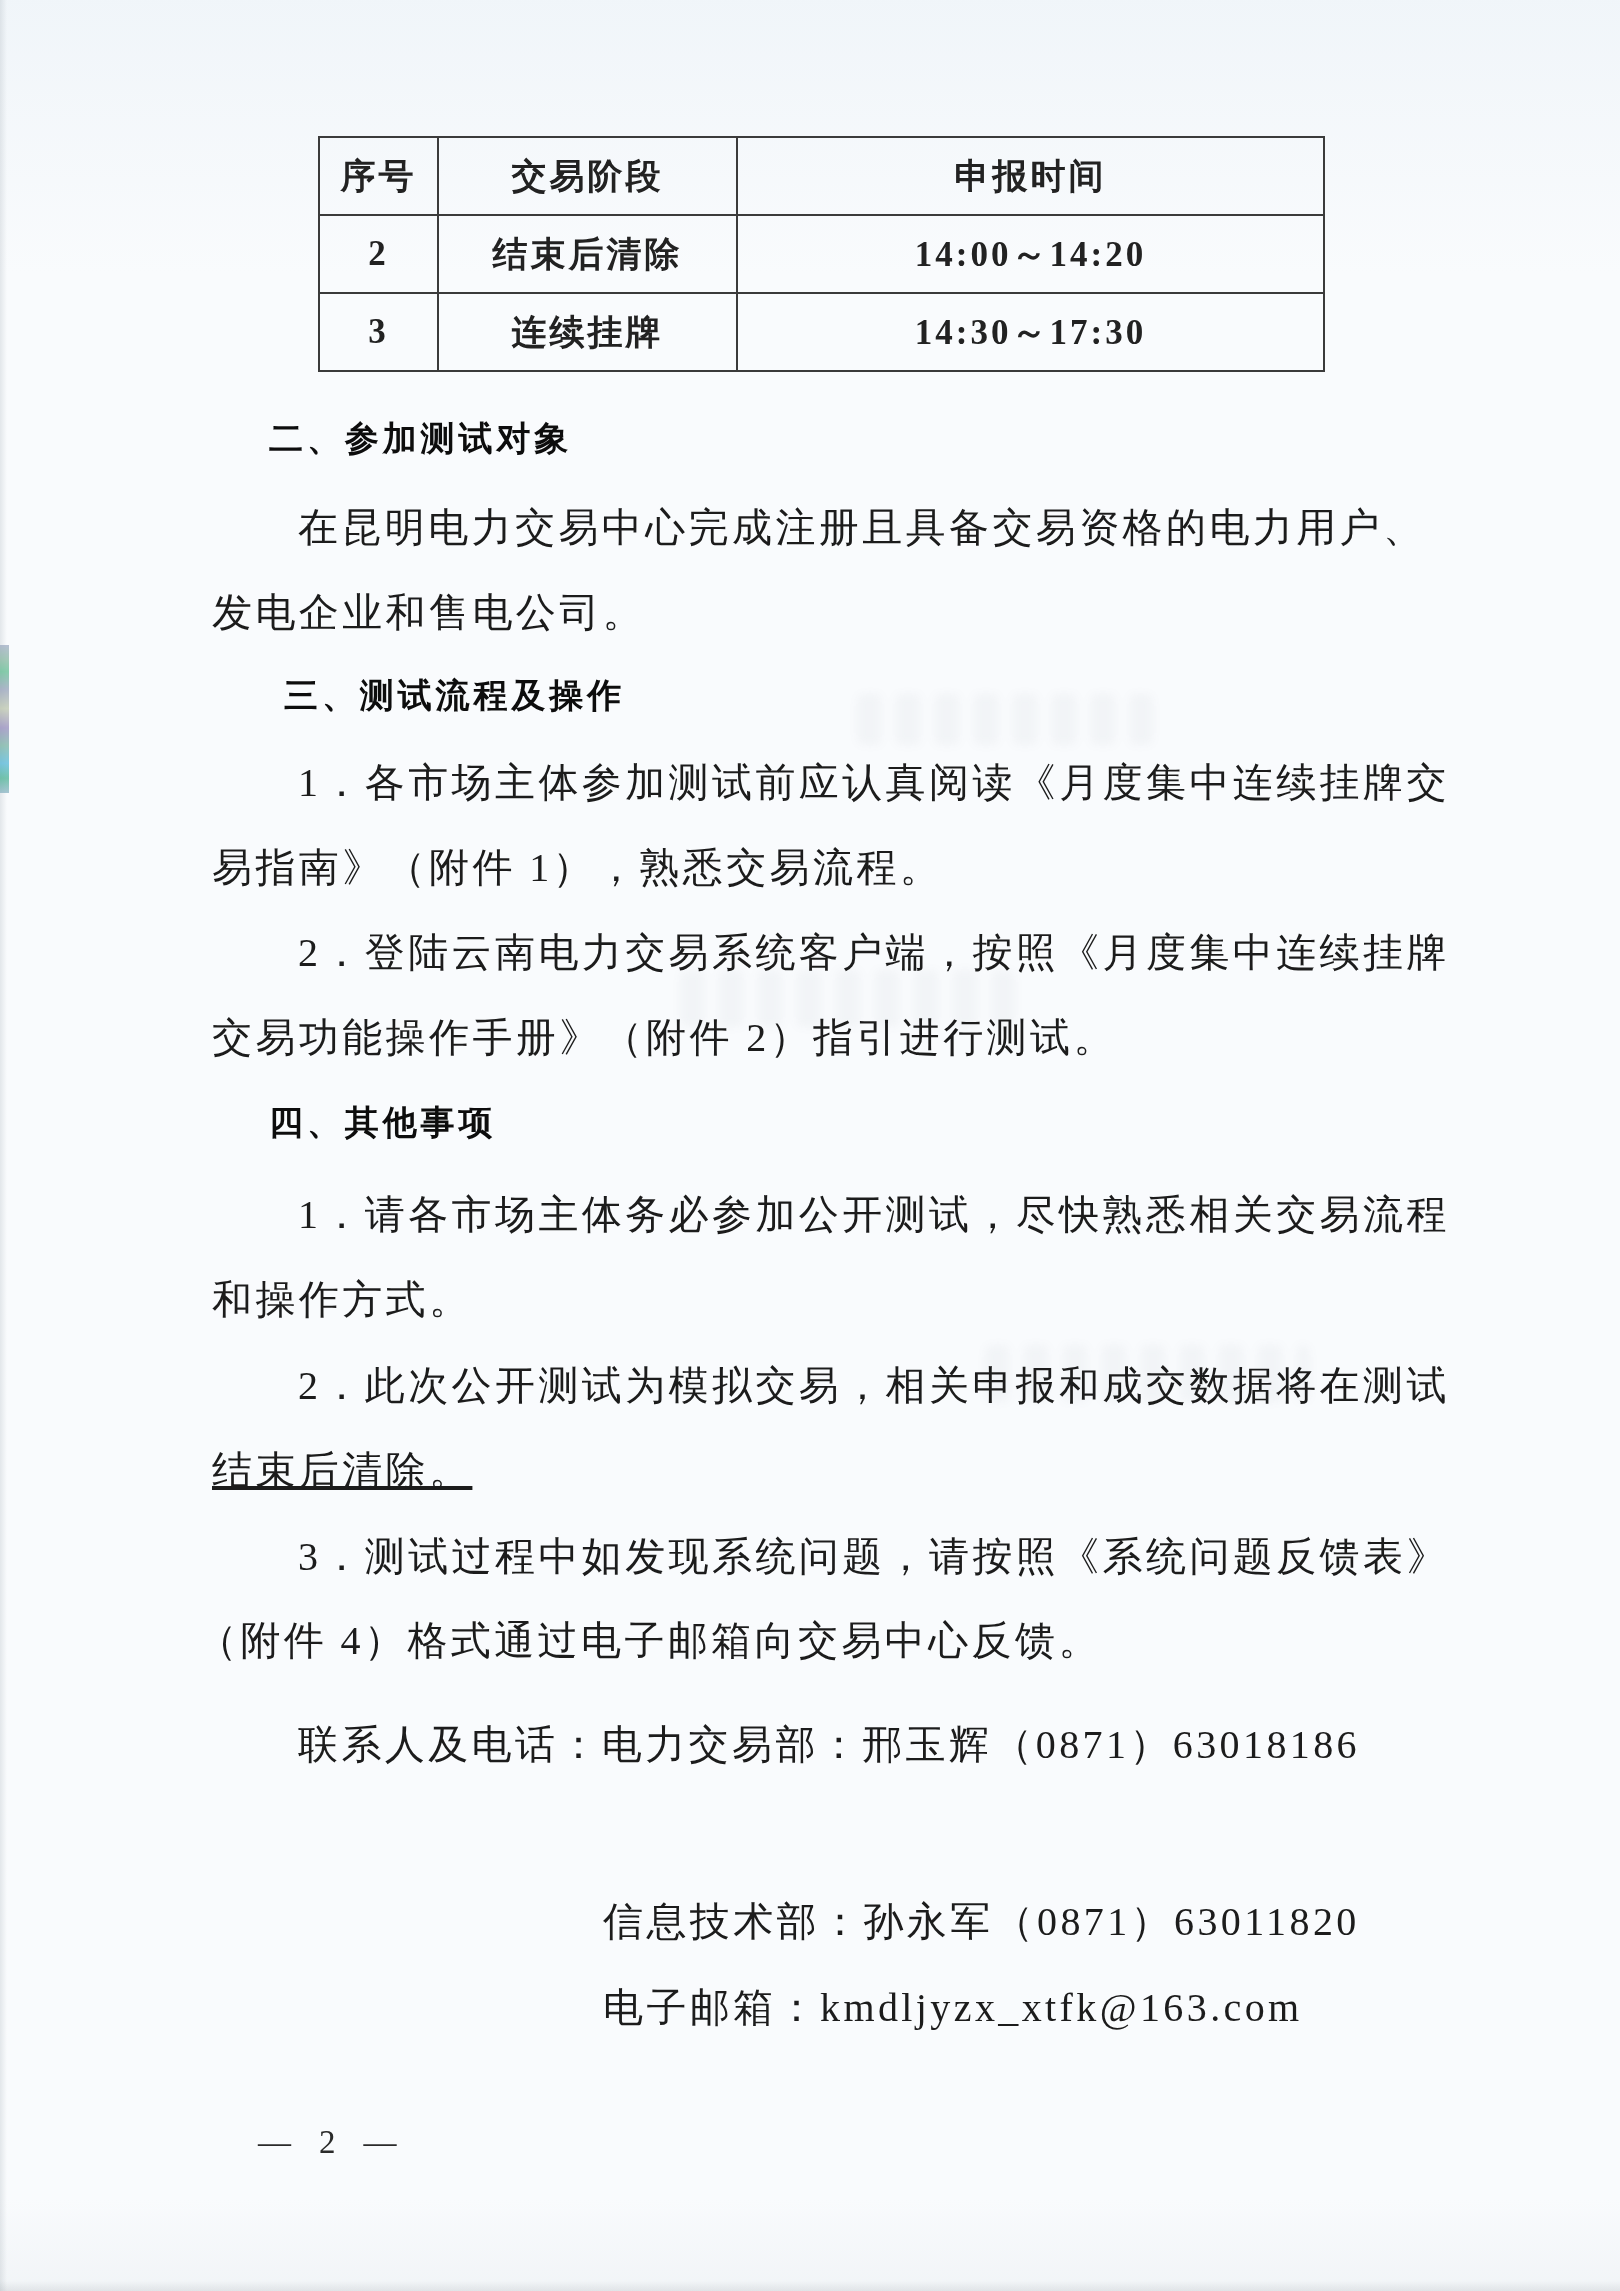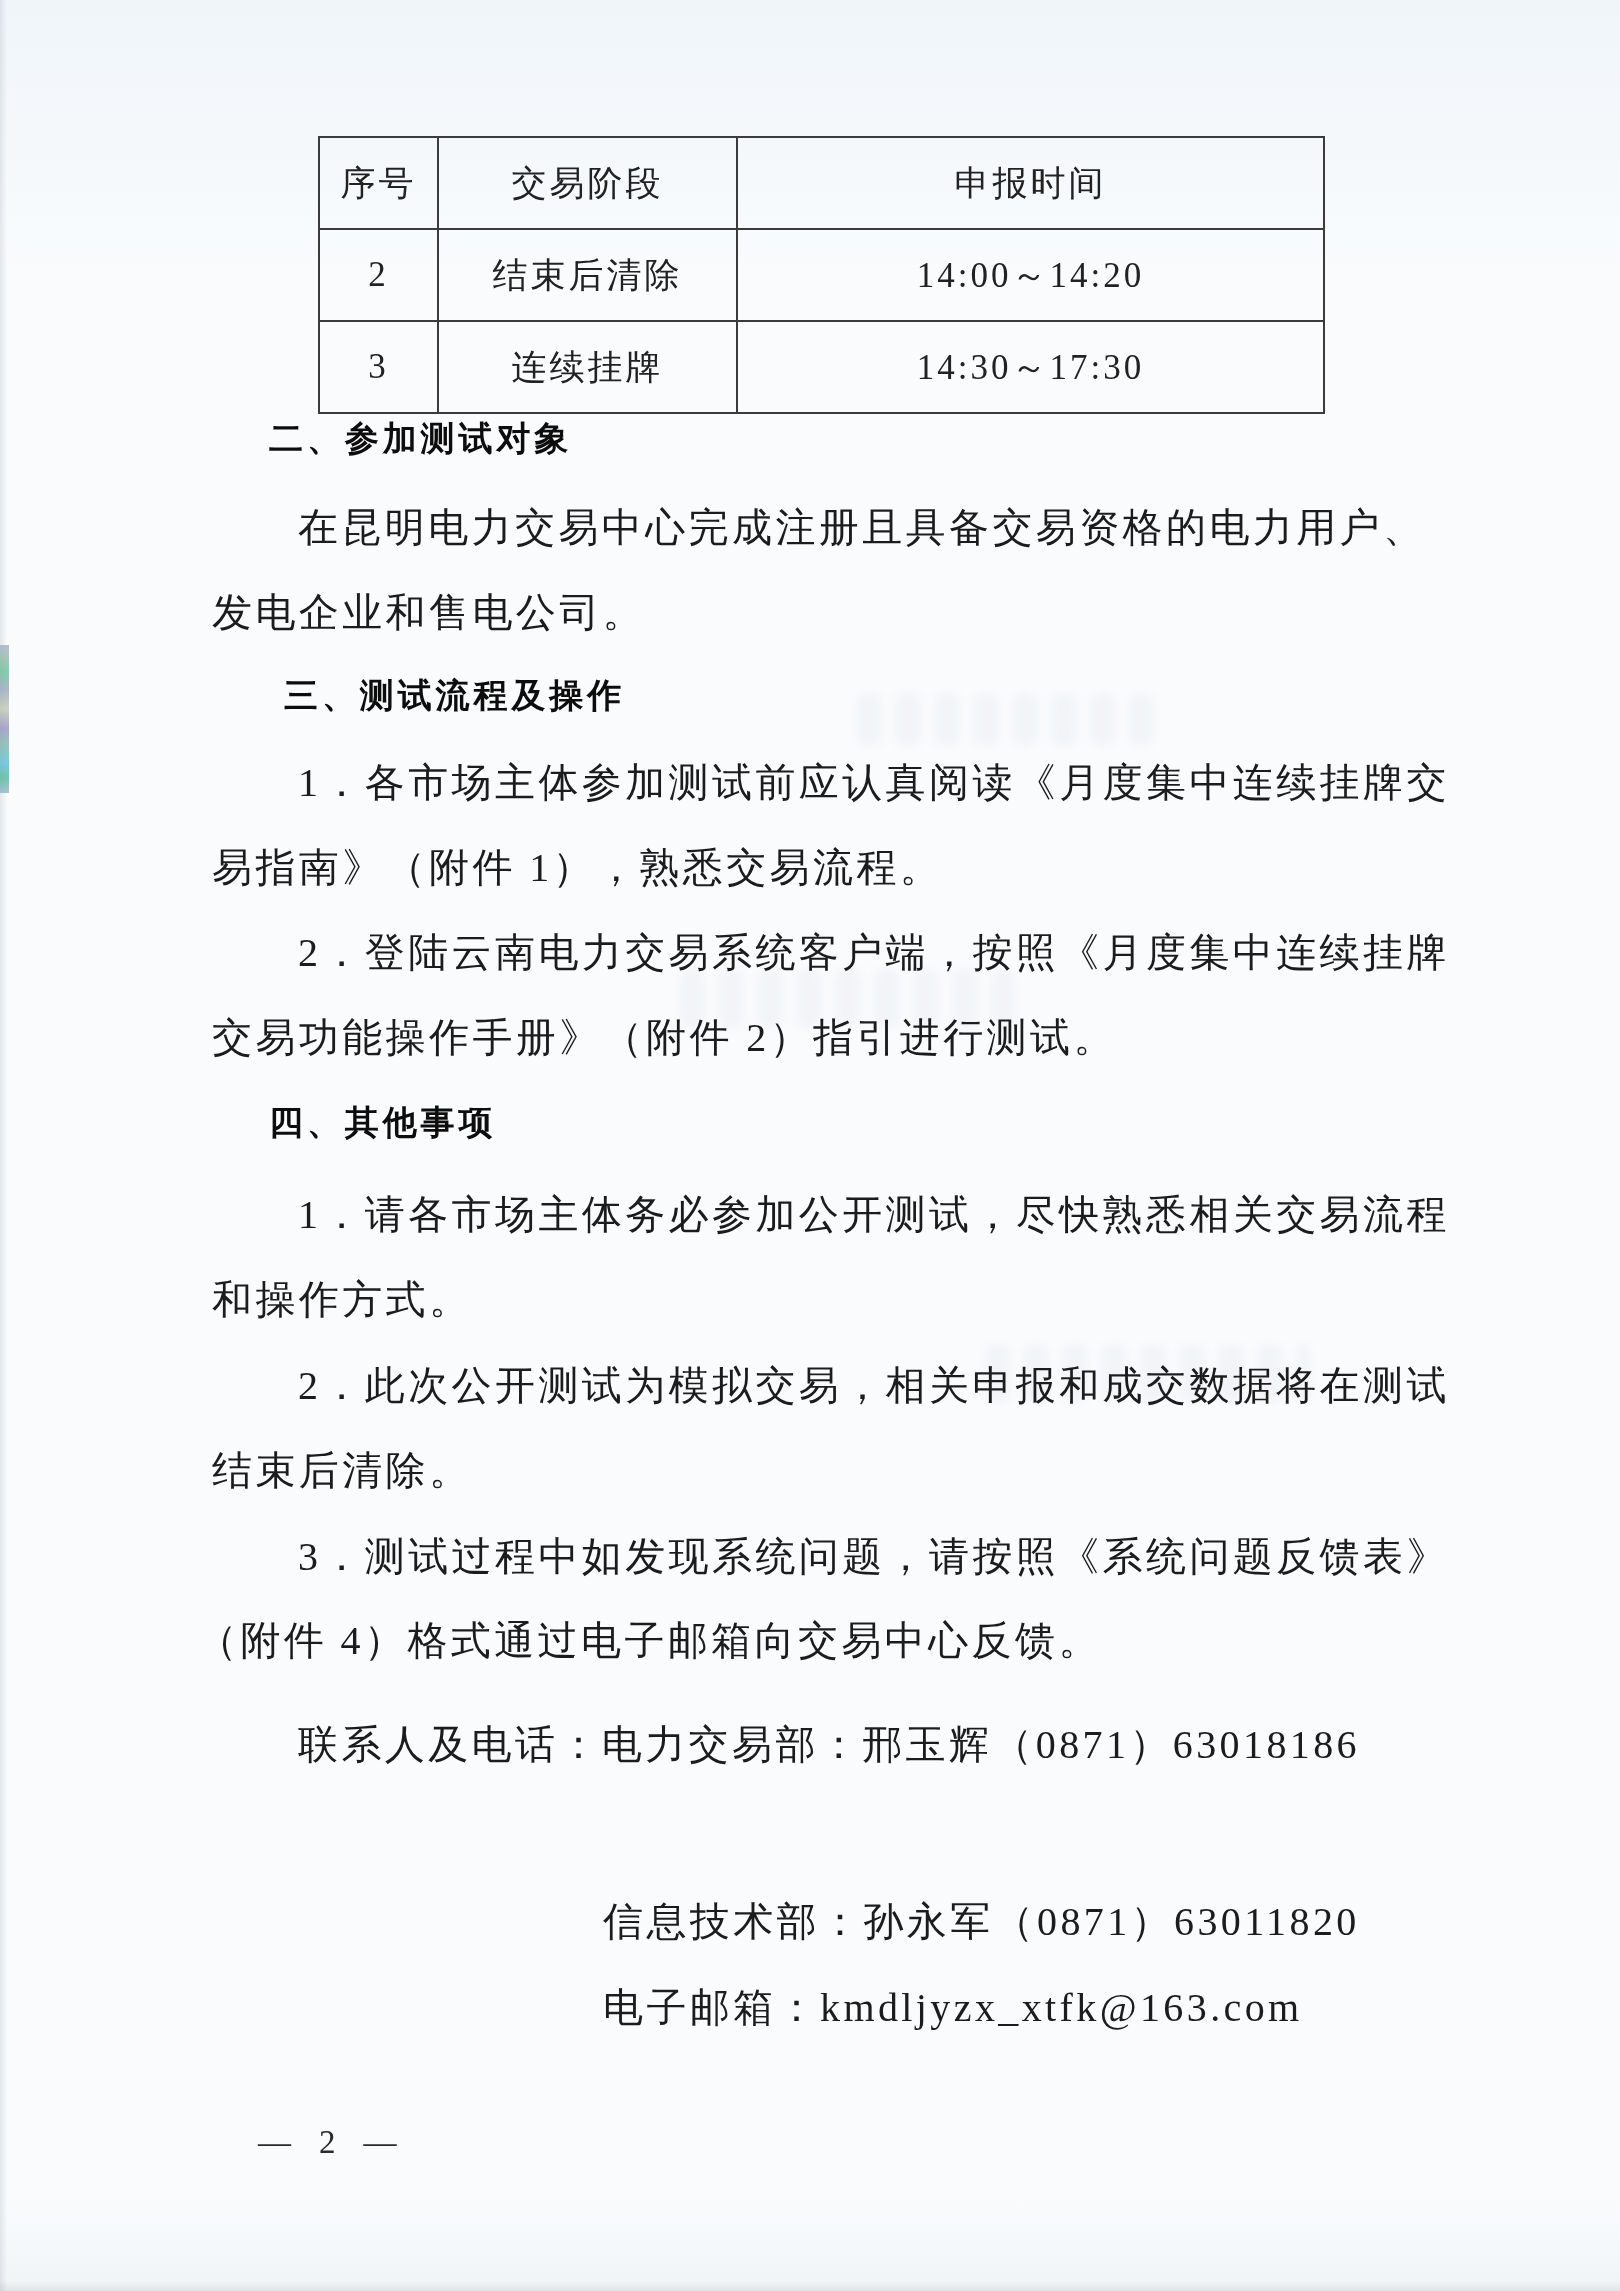--- a/index.html
+++ b/index.html
@@ -31,21 +31,21 @@
   }
   .doc-table td{
     border:2px solid #3b3b3b;
     text-align:center; vertical-align:middle;
     font-size:35px; letter-spacing:3px; color:#222;
     padding:0;
   }
   .doc-table .col-no{ width:117px; }
   .doc-table .col-stage{ width:297px; }
   .doc-table .col-time{ width:585px; }
-  .doc-table tr{ height:92px; }
+  .doc-table tr{ height:78px;font-weight:bold; }
 
   .line{
     position:absolute;
     white-space:nowrap;
     font-size:40px;
     letter-spacing:3.4px;
     line-height:1.15;
     color:#1c1c1c;
   }
   .heading{
@@ -129,21 +129,21 @@
   <div class="line heading" style="left:284px; top:676px;">三、测试流程及操作</div>
   <div class="line" style="left:298px; top:760px;">1．各市场主体参加测试前应认真阅读《月度集中连续挂牌交</div>
   <div class="line" style="left:212px; top:845px;">易指南》（附件 1），熟悉交易流程。</div>
   <div class="line" style="left:298px; top:930px;">2．登陆云南电力交易系统客户端，按照《月度集中连续挂牌</div>
   <div class="line" style="left:212px; top:1015px;">交易功能操作手册》（附件 2）指引进行测试。</div>
 
   <div class="line heading" style="left:269px; top:1103px;">四、其他事项</div>
   <div class="line" style="left:298px; top:1192px;">1．请各市场主体务必参加公开测试，尽快熟悉相关交易流程</div>
   <div class="line" style="left:212px; top:1277px;">和操作方式。</div>
   <div class="line" style="left:298px; top:1363px;">2．此次公开测试为模拟交易，相关申报和成交数据将在测试</div>
-  <div class="line" style="left:212px; top:1448px;">结束后清除。</div>
+  <div class="line" style="left:212px; top:1448px;text-decoration:underline;">结束后清除。</div>
   <div class="line" style="left:298px; top:1534px;">3．测试过程中如发现系统问题，请按照《系统问题反馈表》</div>
   <div class="line" style="left:197px; top:1618px;">（附件 4）格式通过电子邮箱向交易中心反馈。</div>
 
   <div class="line" style="left:298px; top:1722px;">联系人及电话：电力交易部：邢玉辉（0871）63018186</div>
   <div class="line" style="left:603px; top:1899px;">信息技术部：孙永军（0871）63011820</div>
   <div class="line" style="left:603px; top:1985px;">电子邮箱：kmdljyzx_xtfk@163.com</div>
 
   <div class="pagenum" style="left:258px; top:2124px;">— 2 —</div>
 
 </div>

